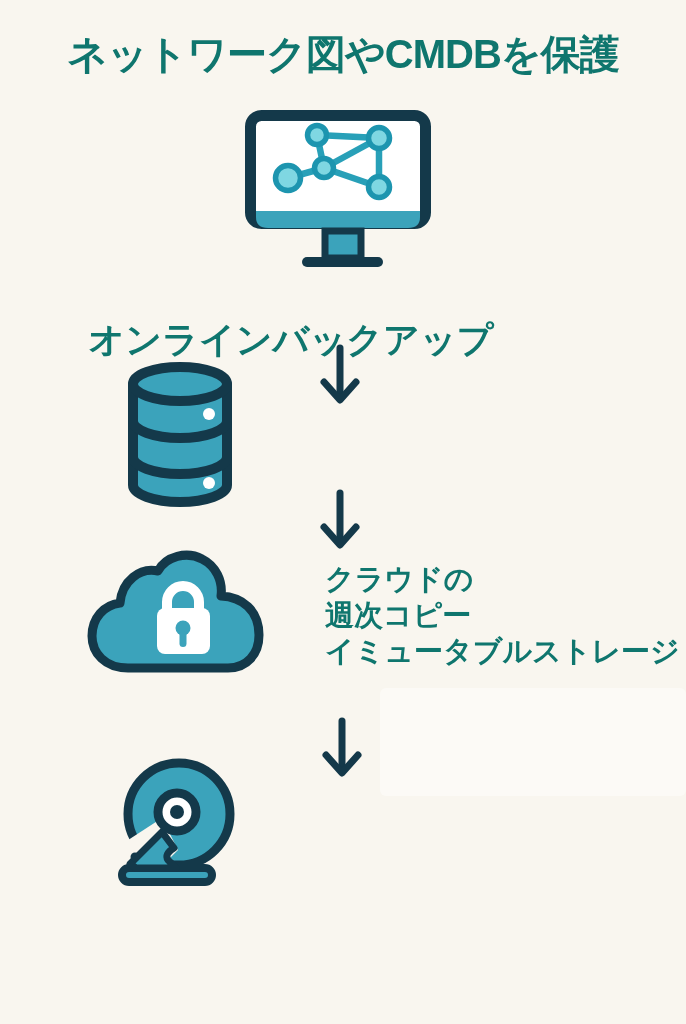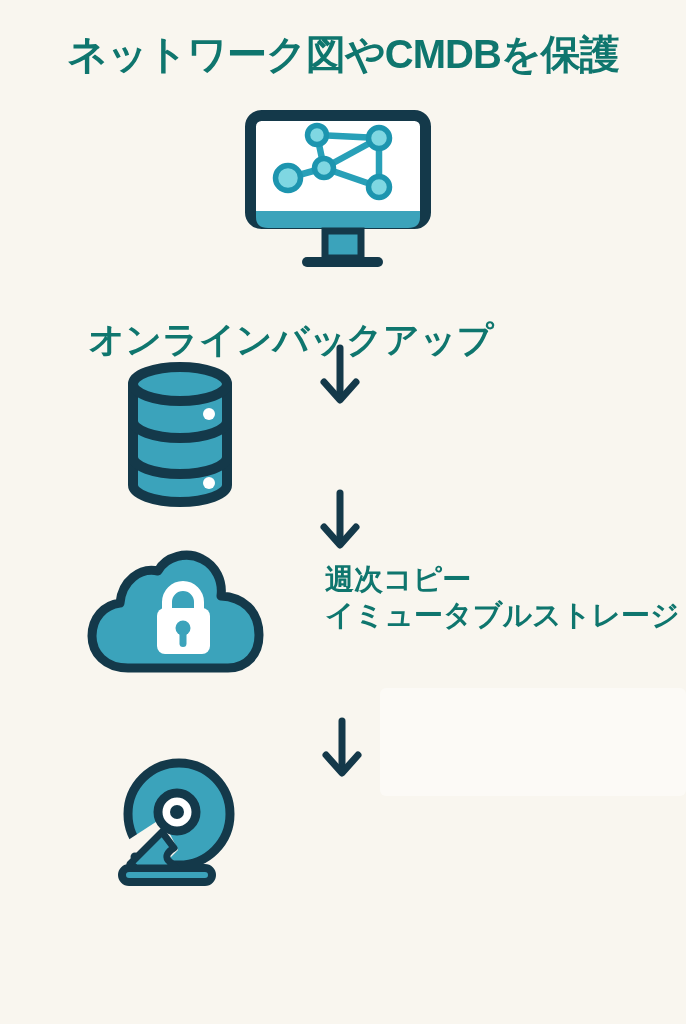--- a/index.html
+++ b/index.html
@@ -117,20 +117,21 @@
     <svg width="180" height="126" viewBox="0 0 180 126" aria-hidden="true">
       <path d="M142 119 H42 C19 119 6 104 6 87 C6 69 18 56 34 54 C36 32 54 18 72 22 C80 7 101 2 116 10 C130 17 137 32 135 47 C156 48 173 61 173 86 C173 105 161 119 142 119 Z" fill="#3ba3bb" stroke="#14394a" stroke-width="9" stroke-linejoin="round"></path>
       <path d="M81 62 V53 A16 16 0 0 1 113 53 V62" fill="none" stroke="#ffffff" stroke-width="10"></path>
       <rect x="71" y="59" width="53" height="46" rx="8" fill="#ffffff"></rect>
       <circle cx="97" cy="79" r="7.5" fill="#3ba3bb"></circle>
       <rect x="93.5" y="82" width="7" height="16" rx="3.5" fill="#3ba3bb"></rect>
     </svg>
   </div>
 
   <div class="txt step-label step2">
+    <div>クラウドの</div>
     <div>週次コピー</div>
     <div>イミュータブルストレージ</div>
   </div>
 
   <div class="arrow arrow3">
     <svg width="40" height="64" viewBox="0 0 40 64" aria-hidden="true">
       <g stroke="#14394a" stroke-width="7" stroke-linecap="round" stroke-linejoin="round" fill="none">
         <line x1="20" y1="4" x2="20" y2="52"></line>
         <path d="M4 38 L20 56 L36 38"></path>
       </g>

